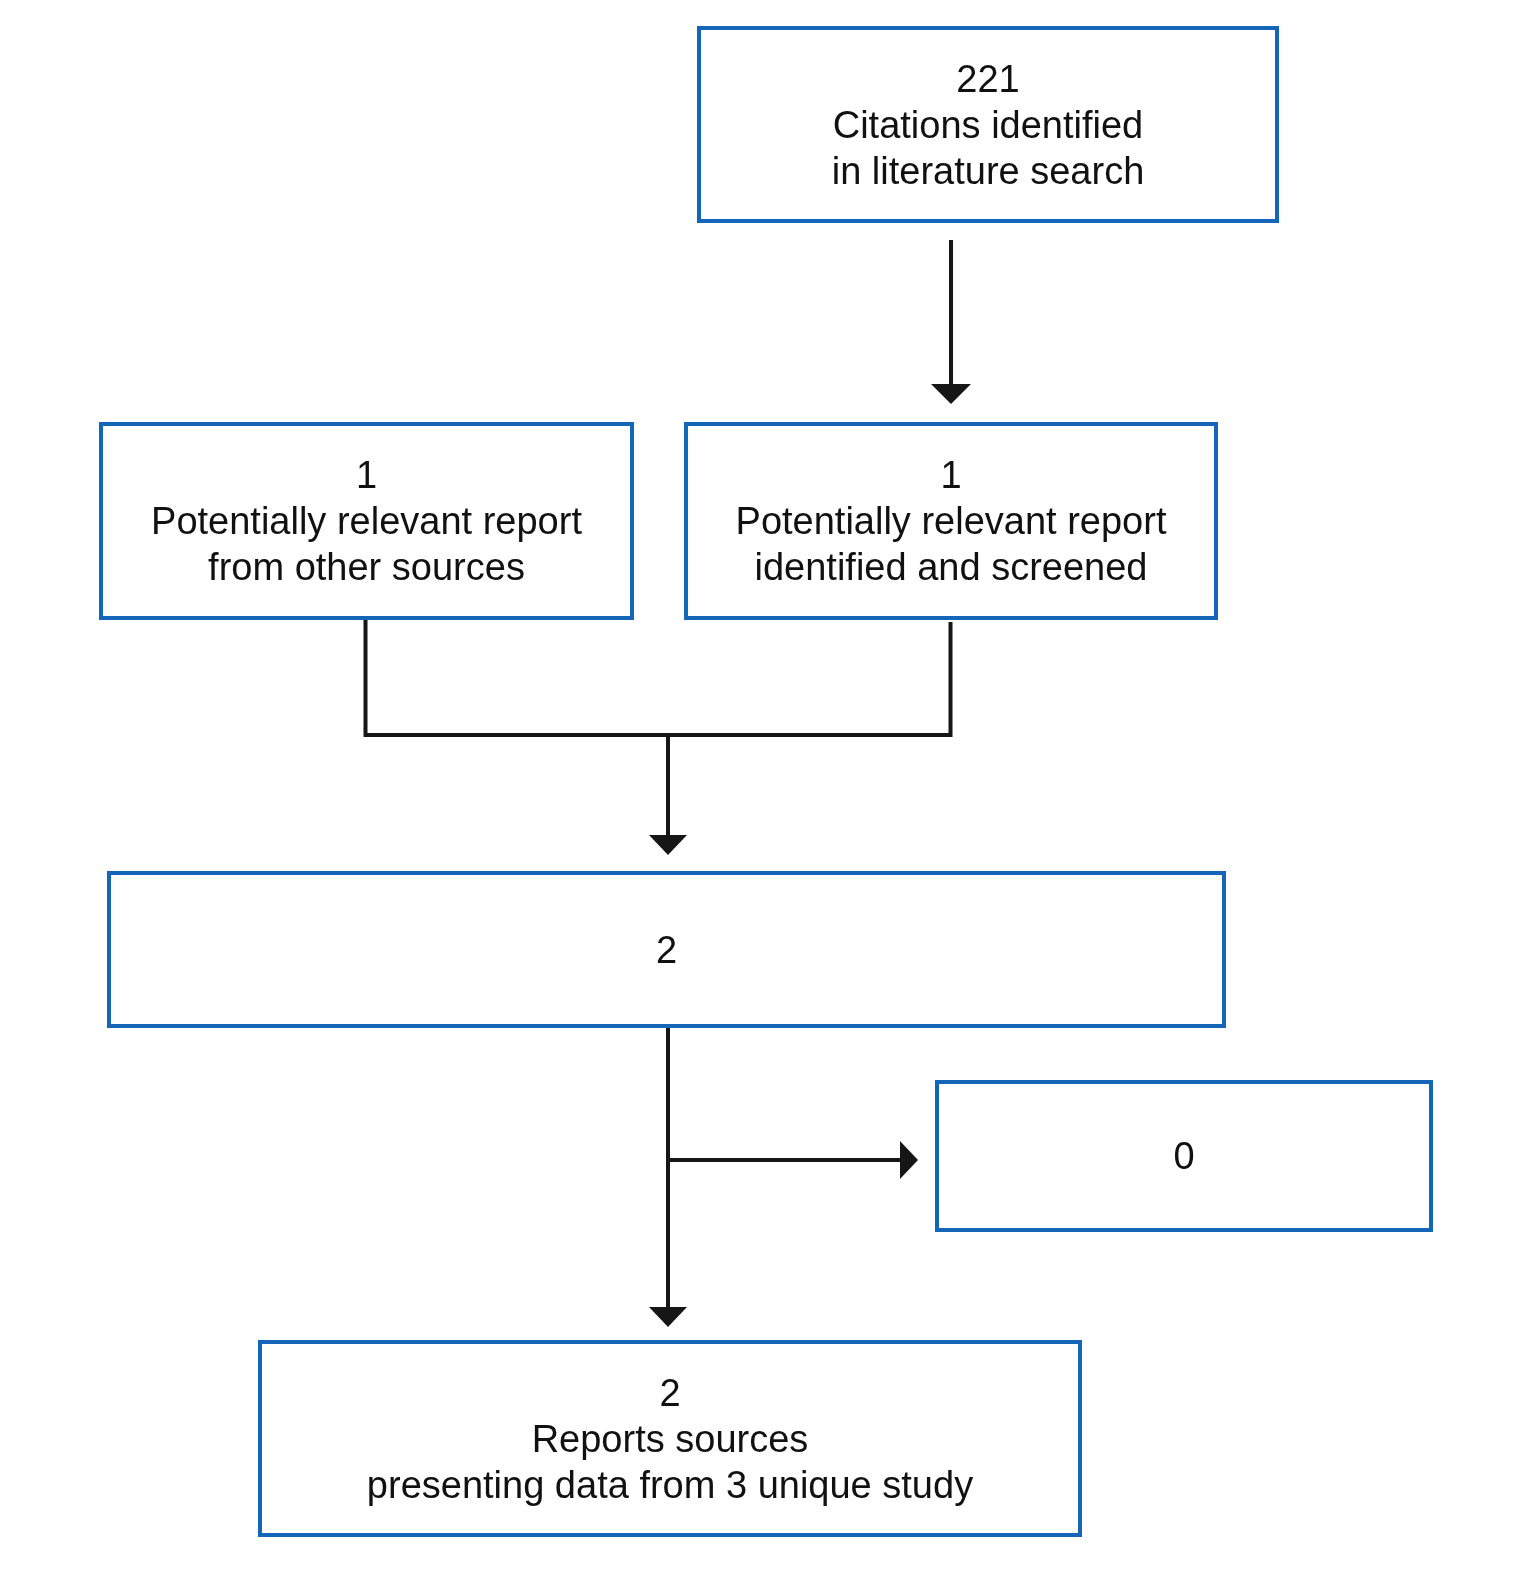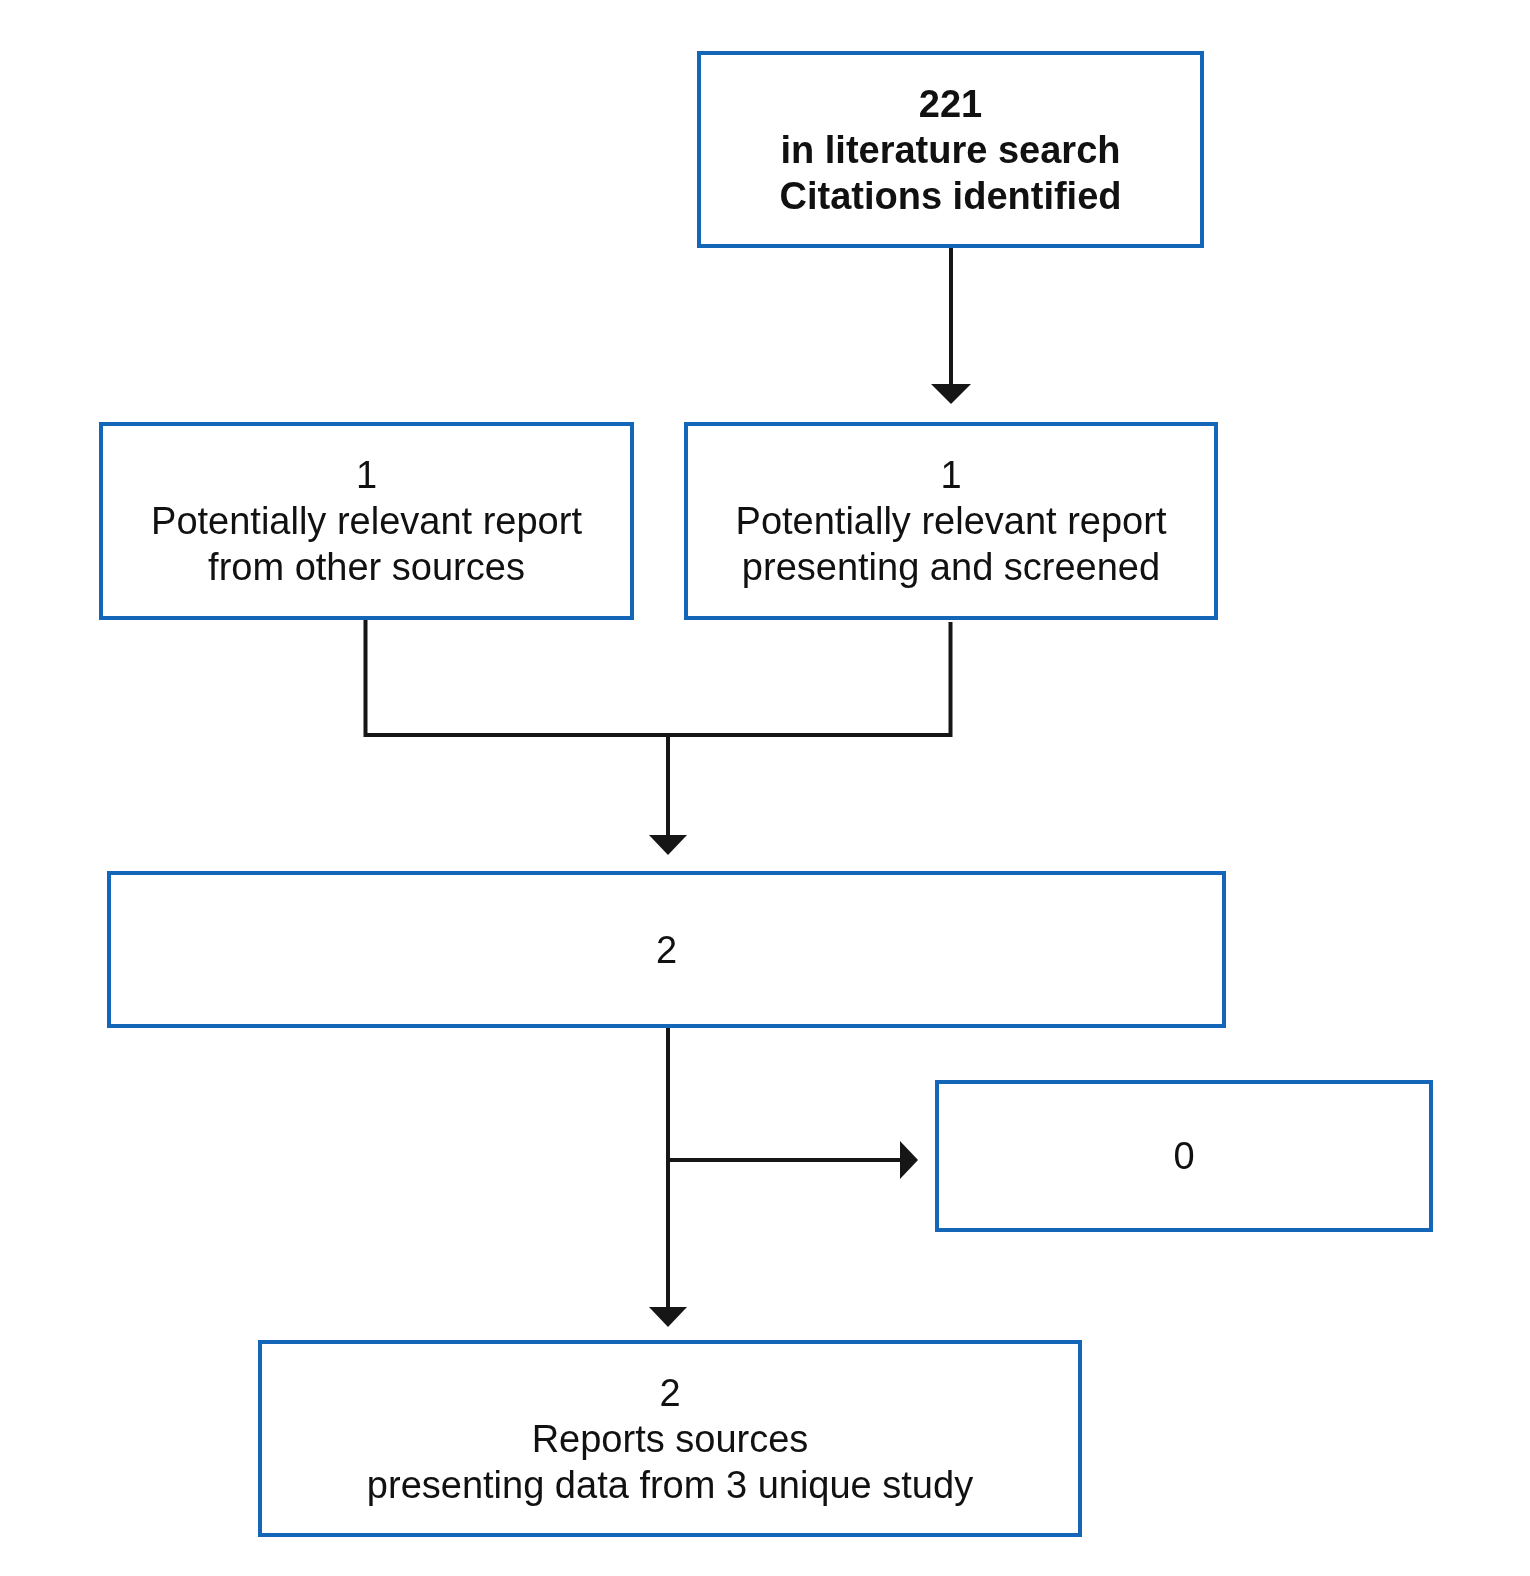--- a/index.html
+++ b/index.html
@@ -48,21 +48,21 @@
     width: 100%;
   }
   .line {
     display: block;
     font-size: 38px;
     line-height: 46px;
     color: var(--text);
     white-space: nowrap;
   }
   
-  .node-citations { left: 697px; top: 51px;   width: 507px;  height: 197px; font-weight: bold; }
+  .node-citations { left: 697px; top: 26px;   width: 582px;  height: 197px; }
   .node-other     { left: 99px;  top: 422px;  width: 535px;  height: 198px; }
   .node-screened  { left: 684px; top: 422px;  width: 534px;  height: 198px; }
   .node-total     { left: 107px; top: 871px;  width: 1119px; height: 157px; }
   .node-excluded  { left: 935px; top: 1080px; width: 498px;  height: 152px; }
   .node-included  { left: 258px; top: 1340px; width: 824px;  height: 197px; }
 </style>
 </head>
 <body>
 
 <div class="canvas">
@@ -79,38 +79,38 @@
     <path class="stroke" d="M668 1028 L668 1309"></path>
     <polygon class="head" points="668,1327 649,1307 687,1307"></polygon>
 
     <path class="stroke" d="M668 1160 L900 1160"></path>
     <polygon class="head" points="918,1160 900,1141 900,1179"></polygon>
   </svg>
 
   <div class="node node-citations">
     <div class="ntext">
       <span class="line">221</span>
+      <span class="line">Citations identified</span>
       <span class="line">in literature search</span>
-      <span class="line">Citations identified</span>
     </div>
   </div>
 
   <div class="node node-other">
     <div class="ntext">
       <span class="line">1</span>
       <span class="line">Potentially relevant report</span>
       <span class="line">from other sources</span>
     </div>
   </div>
 
   <div class="node node-screened">
     <div class="ntext">
       <span class="line">1</span>
       <span class="line">Potentially relevant report</span>
-      <span class="line">presenting and screened</span>
+      <span class="line">identified and screened</span>
     </div>
   </div>
 
   <div class="node node-total">
     <div class="ntext">
       <span class="line">2</span>
     </div>
   </div>
 
   <div class="node node-excluded">

